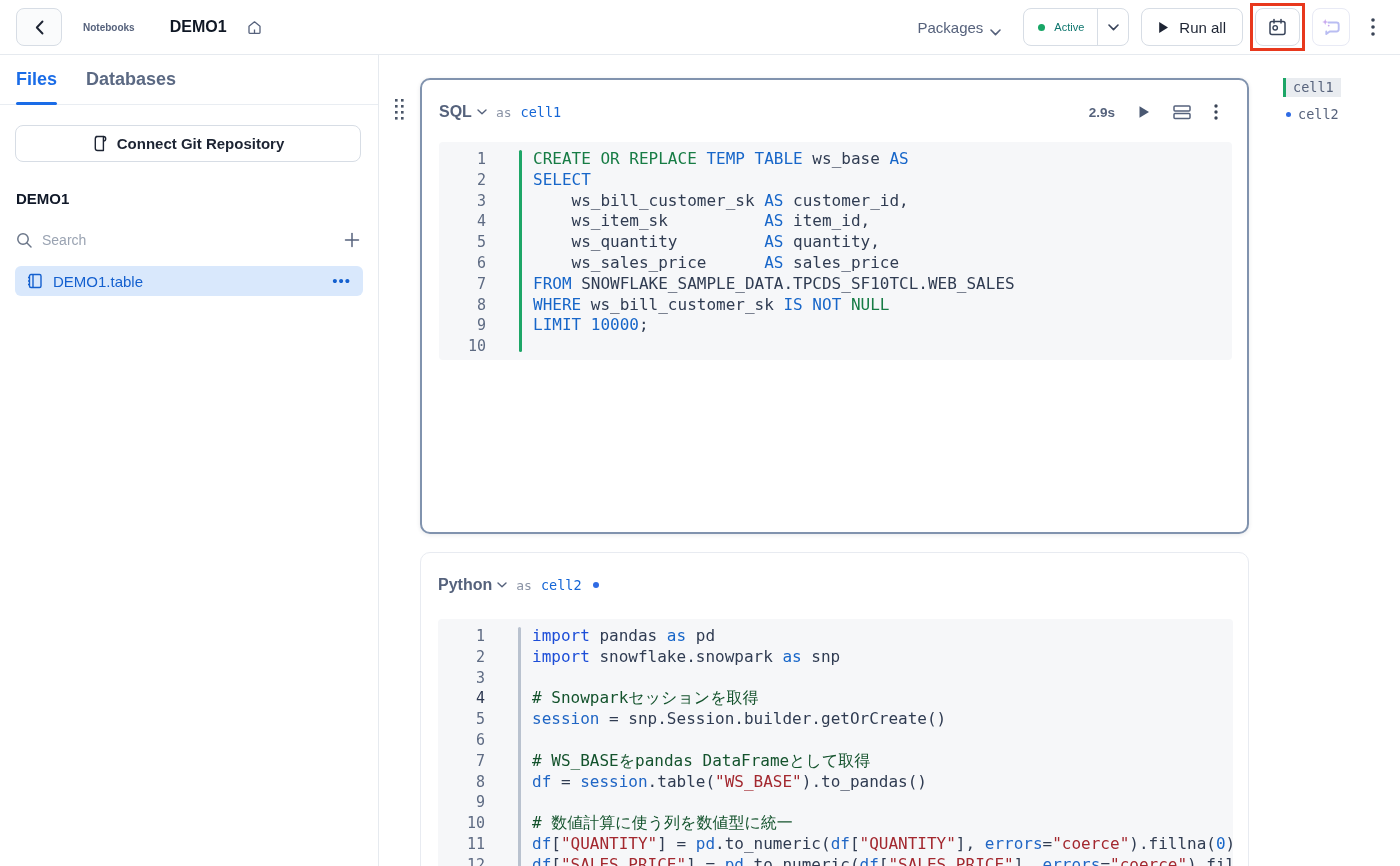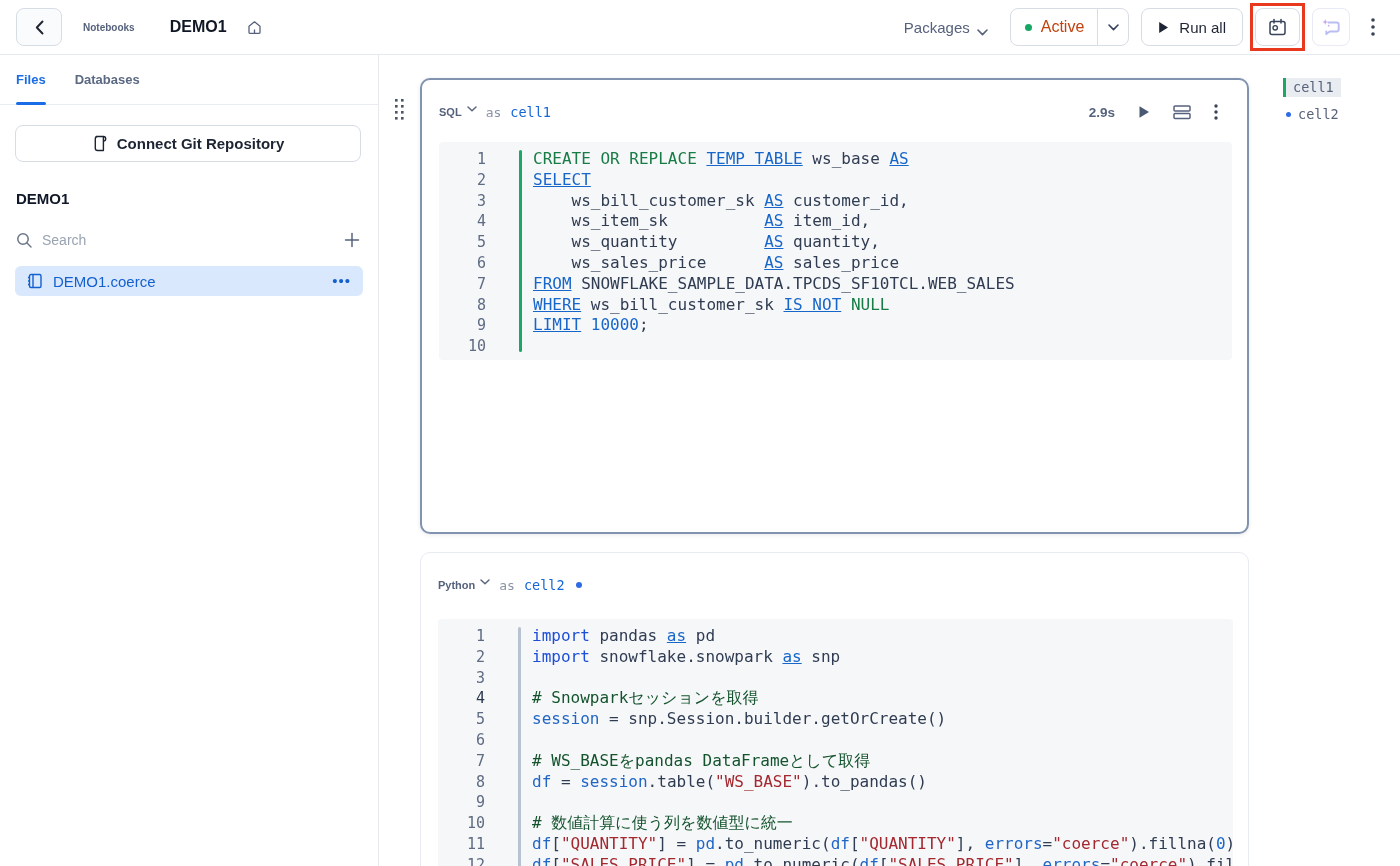--- a/index.html
+++ b/index.html
@@ -12,41 +12,41 @@
   .back-btn { width:46px; height:38px; border:1px solid #d7dde5; border-radius:8px; background:#fafbfc;
               display:flex; align-items:center; justify-content:center; cursor:pointer; }
   .crumb { margin-left:21px; font-size:10px; font-weight:600; color:#56627c; cursor:pointer; }
   .doc-title { margin-left:35px; font-size:16px; font-weight:700; color:#0f1724; }
   .home-ic { margin-left:19px; display:flex; }
   .top-right { margin-left:auto; display:flex; align-items:center; gap:12px; }
   .packages { display:flex; align-items:flex-end; gap:7px; font-size:15px; font-weight:500; color:#56627c;
               margin-right:10px; cursor:pointer; }
   .split-btn { display:flex; align-items:stretch; height:38px; border:1px solid #d7dde5; border-radius:8px;
                background:#fff; overflow:hidden; }
-  .split-main { display:flex; align-items:center; gap:9px; padding:0 13px 0 14px; font-size:16px;
-                font-weight:500; color:#c2410c; cursor:pointer; }
+  .split-main { display:flex; align-items:center; gap:9px; padding:0 13px 0 14px; font-size:11px;
+                font-weight:500; color:#0f766e; cursor:pointer; }
   .status-dot { width:7px; height:7px; border-radius:50%; background:#18a666; }
   .split-arrow { width:31px; display:flex; align-items:center; justify-content:center;
                  border-left:1px solid #d7dde5; cursor:pointer; }
   .run-all { display:flex; align-items:center; gap:10px; height:38px; padding:0 16px;
              border:1px solid #d7dde5; border-radius:8px; background:#fff; font-size:15px;
              font-weight:500; color:#1d2433; cursor:pointer; }
   .icon-btn { width:45px; height:38px; border:1px solid #d7dde5; border-radius:8px; background:#fff;
               display:flex; align-items:center; justify-content:center; cursor:pointer; position:relative; }
   .icon-btn.soft { width:38px; border-color:#e8eaf5; }
   .annotation { position:absolute; inset:-6px; border:3px solid #e8381d; pointer-events:none; }
   .kebab-btn { width:22px; height:38px; display:flex; align-items:center; justify-content:center;
                cursor:pointer; background:none; border:none; }
 
   
   .sidebar { position:absolute; top:55px; left:0; width:379px; height:811px; background:#fff;
              border-right:1px solid #e6eaef; }
   .side-tabs { display:flex; align-items:center; height:50px; padding:0 16px; gap:29px;
                border-bottom:1px solid #e9edf2; }
-  .side-tab { position:relative; height:100%; display:flex; align-items:center; font-size:13px;
+  .side-tab { position:relative; height:100%; display:flex; align-items:center; font-size:18px;
               font-weight:600; color:#5b6983; cursor:pointer; }
   .side-tab.active { color:#1a6ce7; }
   .side-tab.active::after { content:""; position:absolute; left:0; right:0; bottom:-1px; height:3px;
                             background:#1a6ce7; border-radius:2px; }
   .git-btn { margin:20px 15px 0 15px; width:346px; height:37px; border:1px solid #d7dde5; border-radius:8px;
              background:#fff; display:flex; align-items:center; justify-content:center; gap:9px;
              font-size:15px; font-weight:600; color:#1d2433; cursor:pointer; }
   .side-title { margin:28px 0 0 16px; font-size:15px; font-weight:700; color:#101828; }
   .search-row { margin:20px 16px 0 16px; display:flex; align-items:center; gap:9px; height:26px; }
   .search-input { flex:1; border:none; outline:none; font-size:14px; color:#3a4556; background:transparent;
@@ -60,21 +60,21 @@
   .dots3 { font-size:15px; color:#1460cf; letter-spacing:1px; line-height:10px; background:none;
            border:none; cursor:pointer; }
 
   
   .main { position:absolute; top:55px; left:380px; width:1020px; height:811px; overflow:hidden; }
   .drag-handle { position:absolute; left:14px; top:43px; cursor:grab; }
   .card { position:absolute; left:40px; width:829px; background:#fff; border-radius:10px; }
   .card.sql { top:23px; height:456px; border:2px solid #8193ae; box-shadow:0 1px 4px rgba(25,35,60,.10); }
   .card.py  { top:497px; height:380px; border:1px solid #e8ebf1; }
   .cell-header { display:flex; align-items:center; height:58px; padding:6px 29px 0 17px; }
-  .lang-sel { display:flex; align-items:flex-start; gap:5px; font-size:11px; font-weight:600;
+  .lang-sel { display:flex; align-items:center; gap:5px; font-size:16px; font-weight:600;
               color:#55627c; cursor:pointer; }
   .as-label { margin-left:9px; font-family:"DejaVu Sans Mono",monospace; font-size:13px; color:#8b94a6; }
   .cell-name { margin-left:9px; font-family:"DejaVu Sans Mono",monospace; font-size:13.5px; color:#1566d6; }
   .mod-dot { width:6px; height:6px; border-radius:50%; background:#2f6be4; margin-left:11px; }
   .cell-actions { margin-left:auto; display:flex; align-items:center; gap:23px; }
   .duration { font-size:13.5px; font-weight:600; color:#55627c; }
   .mini-btn { background:none; border:none; display:flex; align-items:center; justify-content:center;
               cursor:pointer; padding:0; }
 
   .codebox { position:absolute; left:17px; right:15px; background:#f6f7f9; border-radius:4px;
@@ -83,21 +83,21 @@
   .card.py  .codebox { top:66px; height:300px; }
   .gutter { width:80px; flex:none; padding:7px 33px 0 0; text-align:right;
             font-family:"DejaVu Sans Mono",monospace; font-size:15px; line-height:20.8px; color:#5e6b83; }
   .gutter .ln.active { color:#2c3750; }
   .accent-bar { width:3px; flex:none; border-radius:2px; margin:8px 0; }
   .bar-green { background:#1da667; }
   .bar-gray  { background:#b9c2cf; }
   .codecol { flex:1; padding:7px 0 0 11px; font-family:"DejaVu Sans Mono",monospace; font-size:16px;
              line-height:20.8px; white-space:pre; overflow:hidden; }
   .code-line { height:20.8px; }
-  .tok-d { color:#303c52; } .tok-b { color:#1766c9;text-decoration:underline; } .tok-g { color:#177c45; }
+  .tok-d { color:#303c52; } .tok-b { color:#1766c9; } .tok-g { color:#177c45; }
   .tok-p { color:#1d4ed8; } .tok-v { color:#2066c5; } .tok-s { color:#a3282f; }
   .tok-c { color:#14532d; } .tok-n { color:#1766c9; }
 
   .result { position:absolute; top:329px; left:17px; border:1px solid #e3e7ec; border-radius:8px;
             overflow:hidden; }
   .result table { border-collapse:collapse; font-size:15px; }
   .result th, .result td { height:40px; padding:0 14px; }
   .result th { color:#7b8698; font-weight:400; text-align:left; border-bottom:1px solid #e9edf1; }
   .result th:first-child, .result td:first-child { width:60px; min-width:60px; text-align:right; }
   .result th + th, .result td + td { border-left:1px solid #e9edf1; width:306px; min-width:306px; }
@@ -218,21 +218,21 @@
     </div>
 
     <div class="file-item">
       <svg width="16" height="16" viewBox="0 0 16 16">
         <rect x="2.5" y="1.5" width="11.5" height="13" rx="1.5" fill="none" stroke="#1460cf" stroke-width="1.4"></rect>
         <line x1="6" y1="1.5" x2="6" y2="14.5" stroke="#1460cf" stroke-width="1.4"></line>
         <line x1="1" y1="4.5" x2="3" y2="4.5" stroke="#1460cf" stroke-width="1.4"></line>
         <line x1="1" y1="8" x2="3" y2="8" stroke="#1460cf" stroke-width="1.4"></line>
         <line x1="1" y1="11.5" x2="3" y2="11.5" stroke="#1460cf" stroke-width="1.4"></line>
       </svg>
-      <span class="file-name">DEMO1.coerce</span>
+      <span class="file-name">DEMO1.table</span>
       <button class="dots3">•••</button>
     </div>
   </aside>
 
   <main class="main">
     <div class="drag-handle">
       <svg width="11" height="22" viewBox="0 0 11 22">
         <g fill="#4a5568">
           <rect x="1" y="1" width="2.6" height="2.6"></rect>
             <rect x="7" y="1" width="2.6" height="2.6"></rect>

